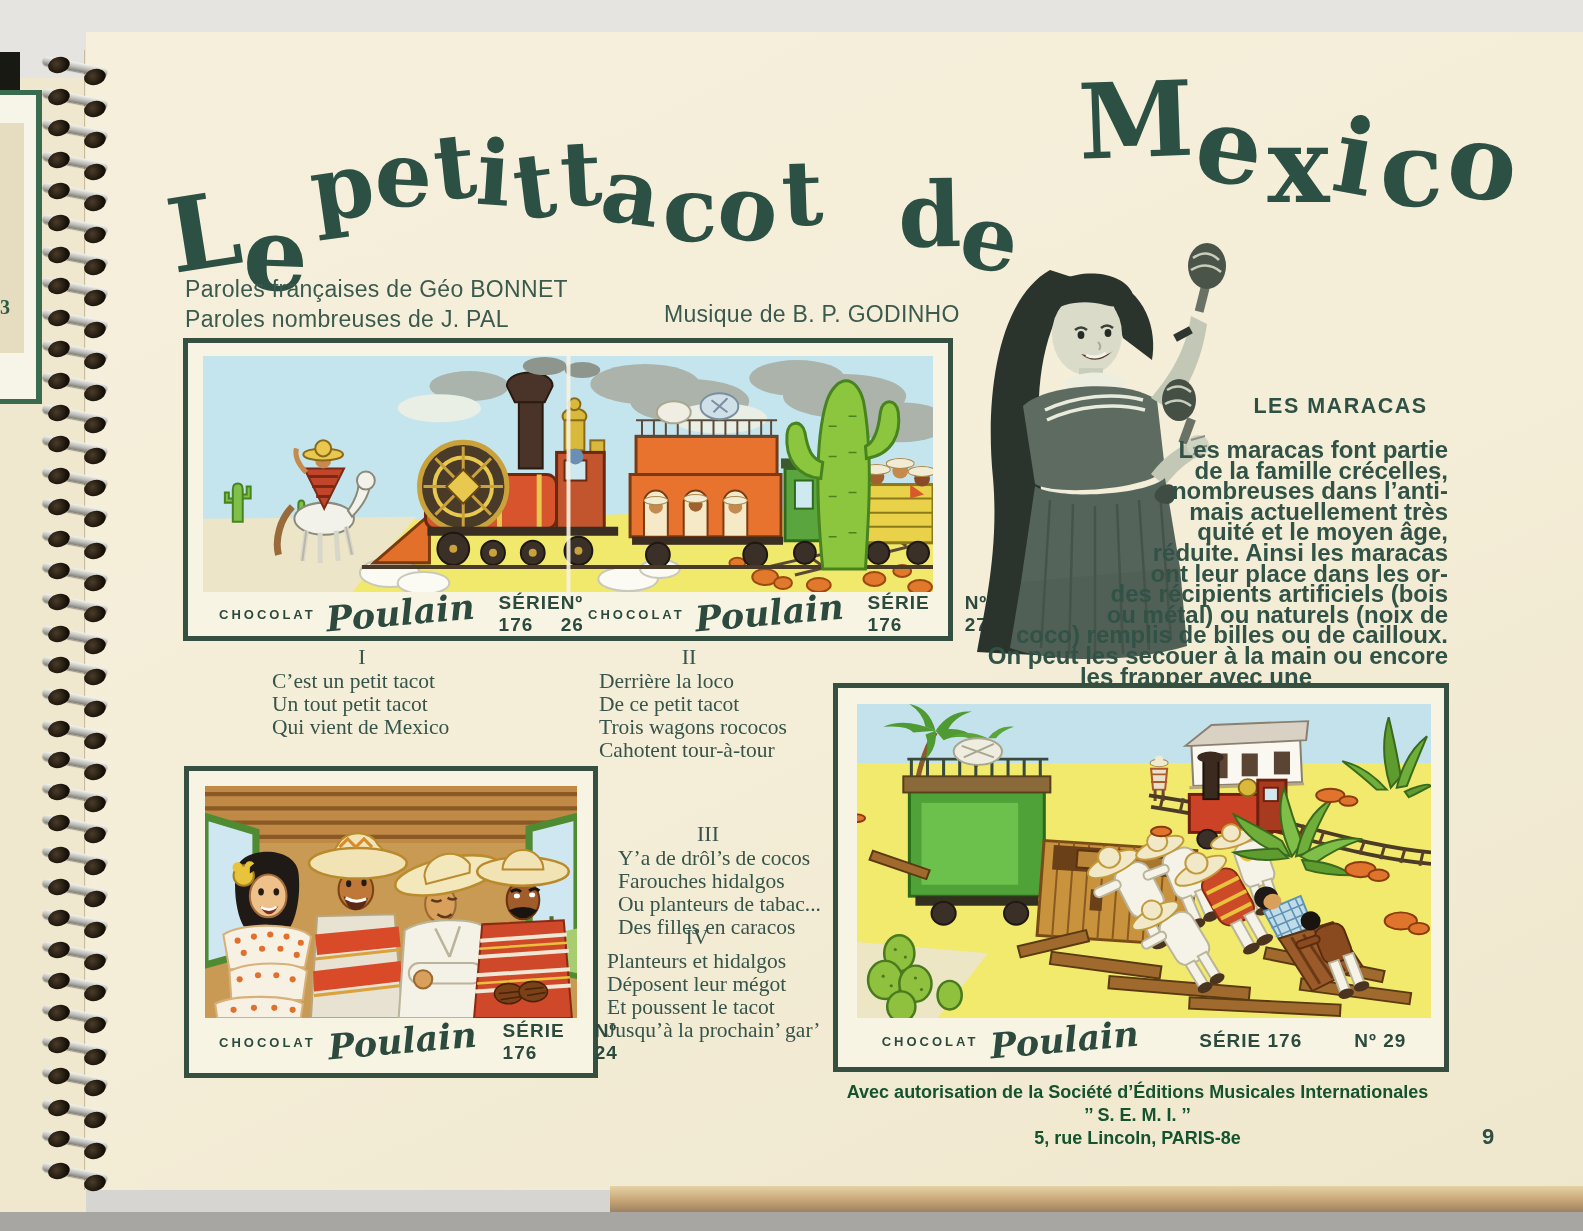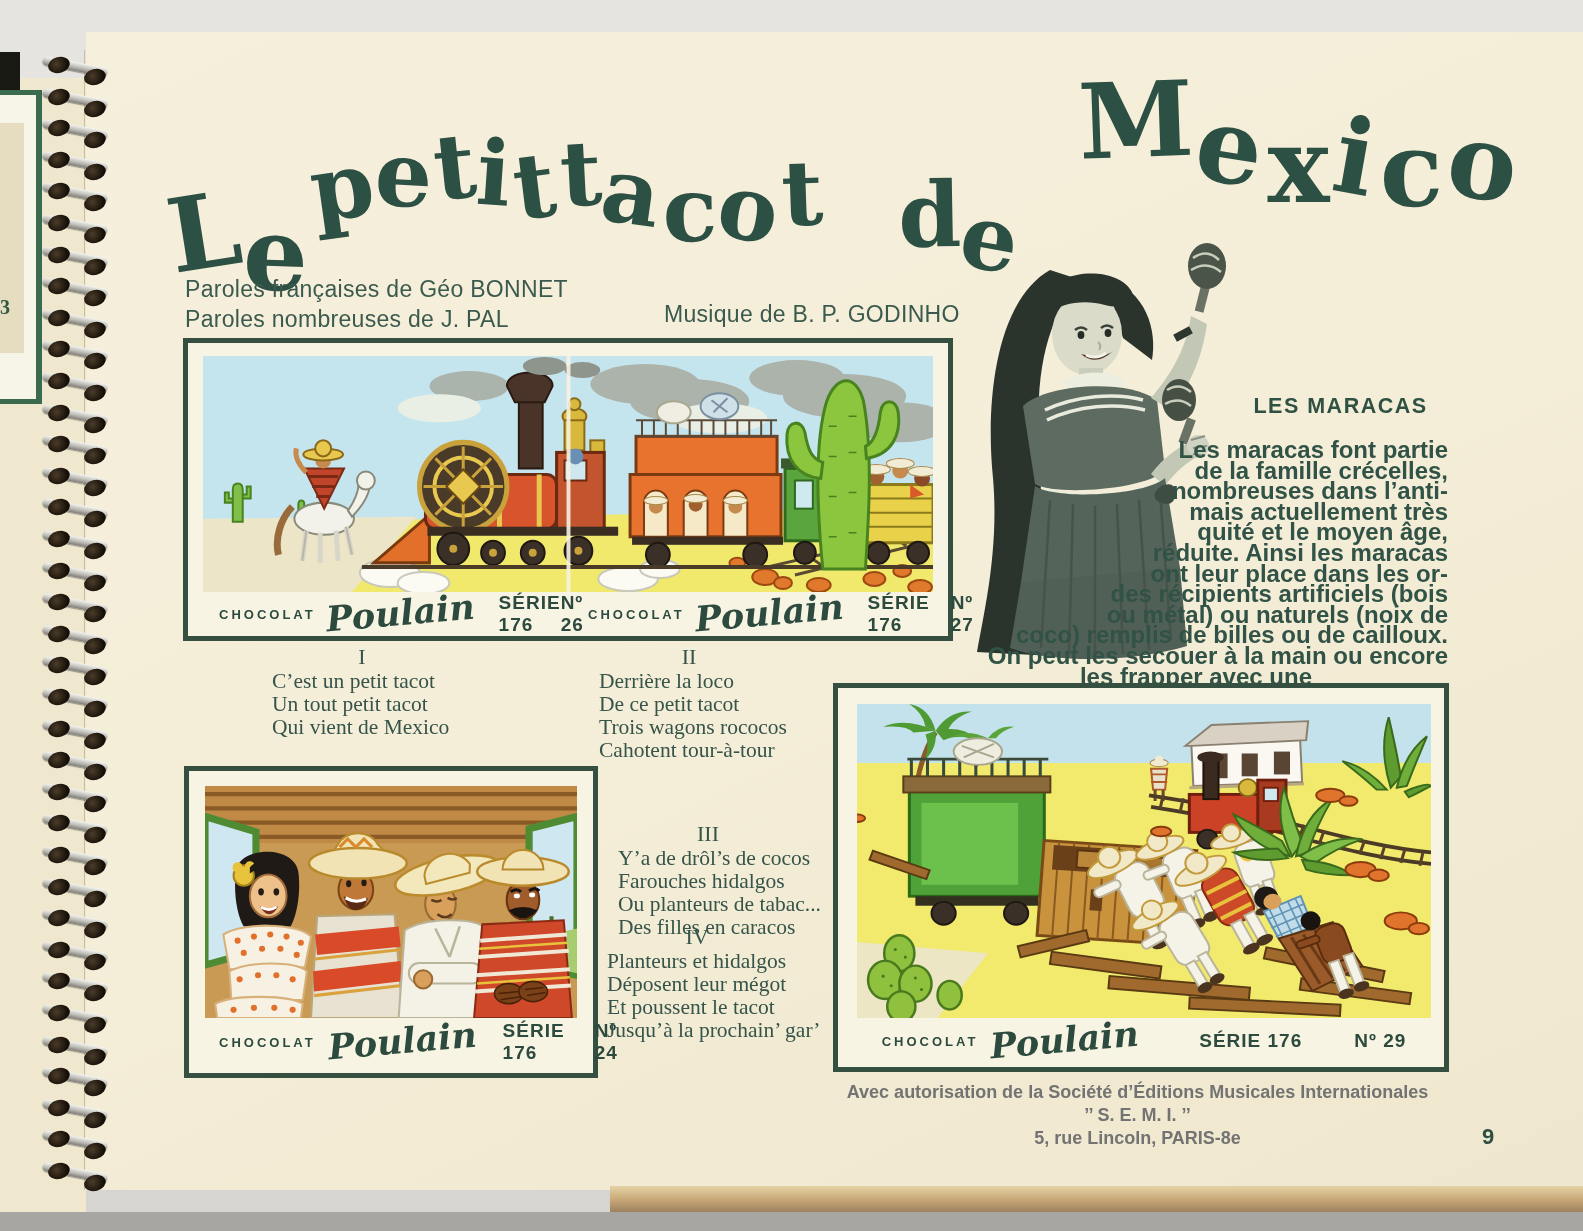--- a/index.html
+++ b/index.html
@@ -48,21 +48,21 @@
          font-size:21.5px;line-height:23px;}
   .verse .num{width:180px;text-align:center;font-size:22px;margin-bottom:2px;}
   
   .maracas-heading{position:absolute;left:1238px;top:394px;width:205px;text-align:center;
         font-size:21.5px;font-weight:bold;letter-spacing:1.5px;color:#2f5144;}
   .maracas-text{position:absolute;left:978px;top:440px;width:470px;text-align:right;
         font-size:24px;font-weight:bold;line-height:20.6px;color:#315246;}
   .maracas-text .last{margin-right:136px;}
   
   .footer{position:absolute;left:845px;top:1081px;width:585px;text-align:center;
-        font-size:18px;font-weight:bold;color:#737373;line-height:23px;}
+        font-size:18px;font-weight:bold;color:#14532d;line-height:23px;}
   .page-num{position:absolute;left:1482px;top:1124px;font-size:22px;font-weight:bold;color:#2e4f43;}
   svg{display:block;}
 </style>
 </head>
 <body>
 
 <div id="stage">
 
   <div class="prev-page"></div>
   <div class="black-gap"></div>
@@ -424,21 +424,21 @@
     <div class="card-label" style="left:15px;top:250px;width:365px;height:42px;">
       <span class="brand" style="margin-left:16px;">CHOCOLAT</span>
       <span class="script" style="margin-left:10px;">Poulain</span>
       <span class="series" style="margin-left:24px;">SÉRIE 176</span>
       <span class="number" style="">Nº 26</span>
     </div>
     <div class="card-label" style="left:382px;top:250px;width:365px;height:42px;">
       <span class="brand" style="margin-left:18px;">CHOCOLAT</span>
       <span class="script" style="margin-left:10px;">Poulain</span>
       <span class="series" style="margin-left:24px;">SÉRIE 176</span>
-      <span class="number" style="margin-left:21px;">Nº 27</span>
+      <span class="number" style="margin-left:35px;">Nº 27</span>
     </div>
   </div>
 
   <div style="position:absolute;left:955px;top:238px;width:290px;height:424px;">
     <svg width="290" height="424" viewBox="0 0 290 424">
       <path d="M95,32 C42,62 30,160 38,240 C44,310 30,370 22,414 L98,418 C82,330 88,250 84,180 C82,120 100,60 132,44 Z" fill="#2a332c"></path>
       <path d="M150,38 C192,54 202,92 197,122 L168,100 Z" fill="#2a332c"></path>
       <ellipse cx="132" cy="96" rx="35" ry="41" fill="#dadbc9"></ellipse>
       <path d="M94,56 C100,32 162,26 177,54 C180,64 170,72 150,67 C128,61 106,66 96,74 Z" fill="#2a332c"></path>
       <path d="M120,92 q6,-5 12,0 M146,90 q6,-5 12,0" stroke="#39423a" stroke-width="2.5" fill="none"></path>

